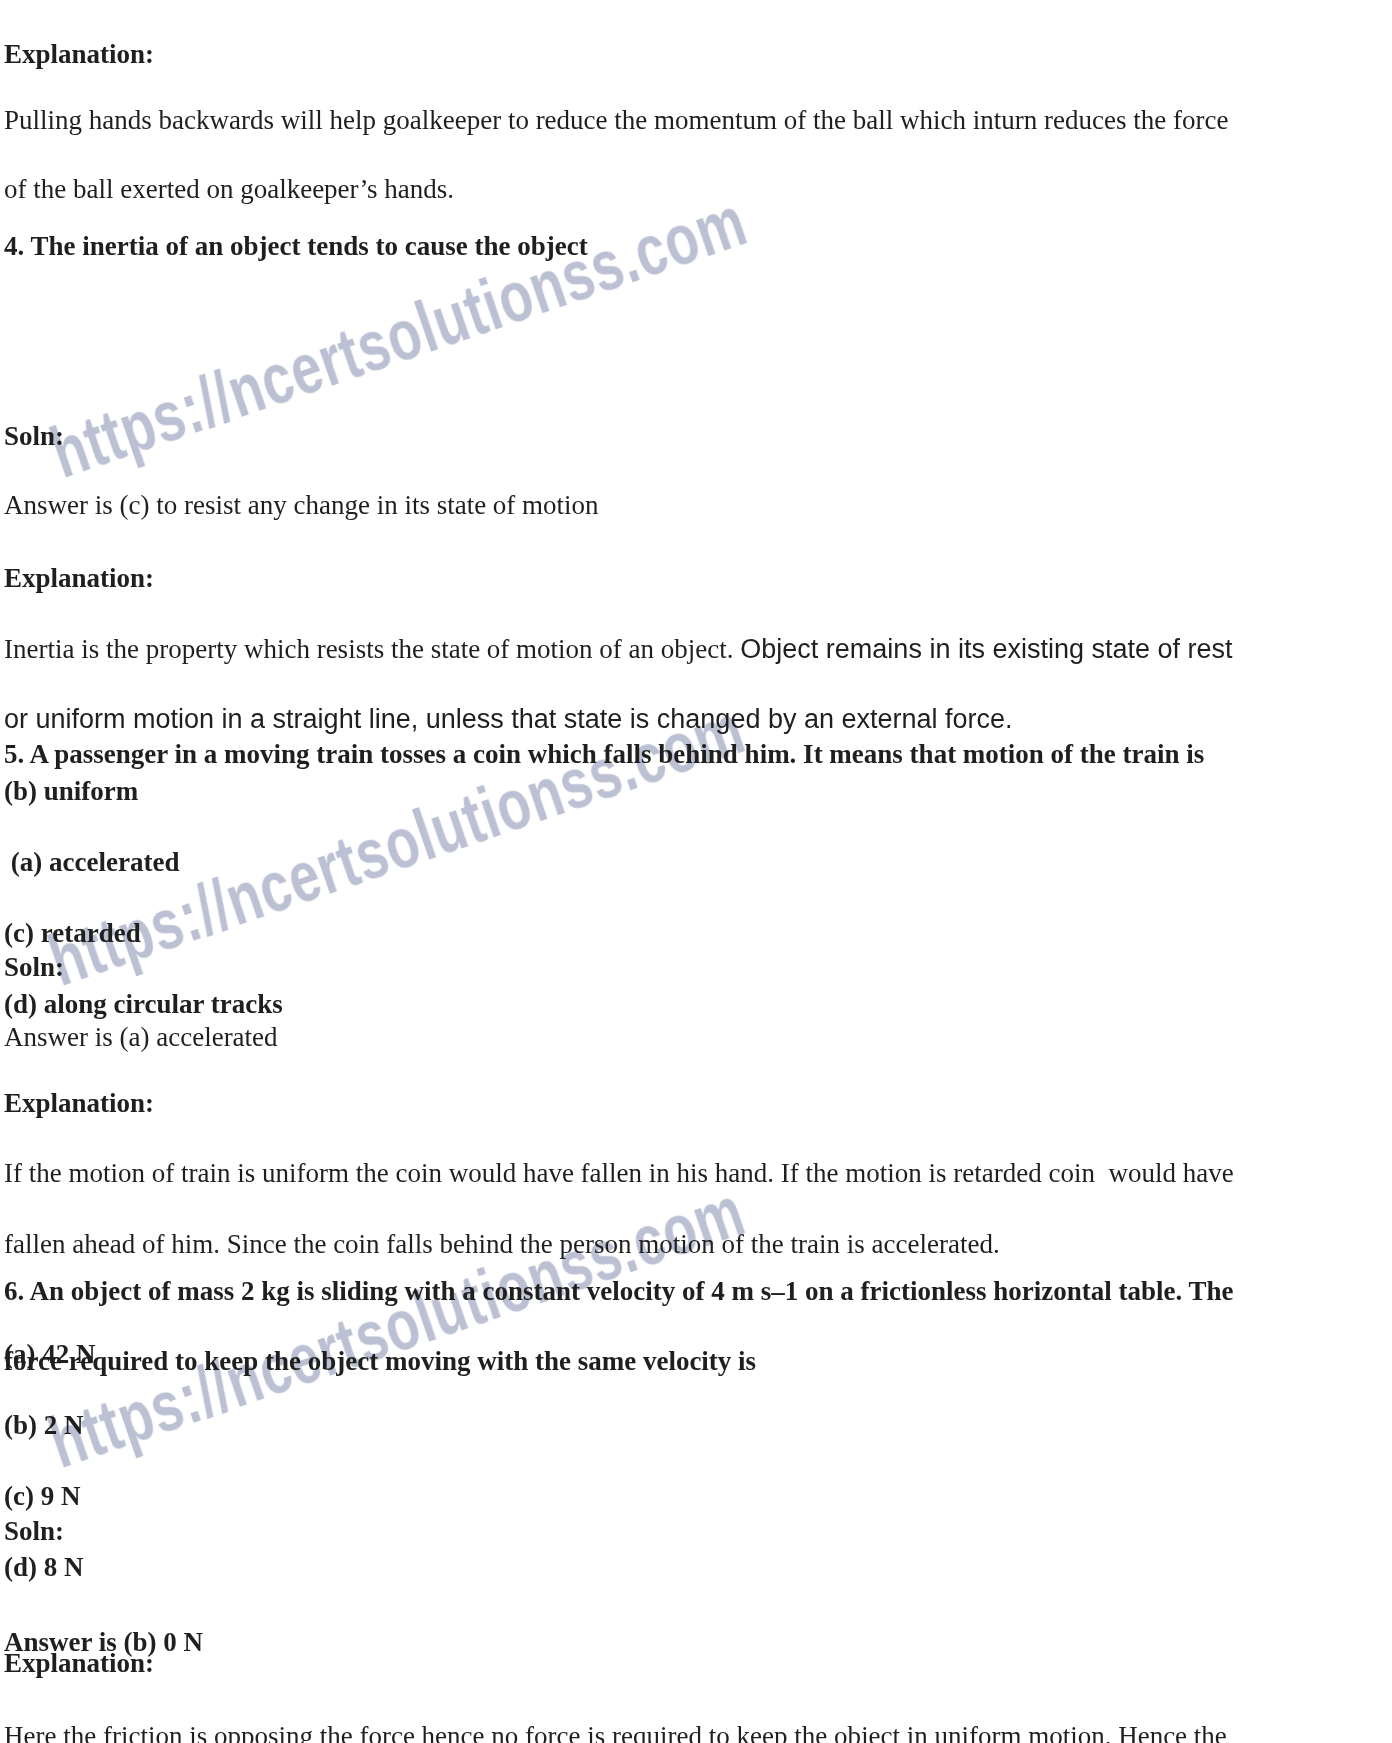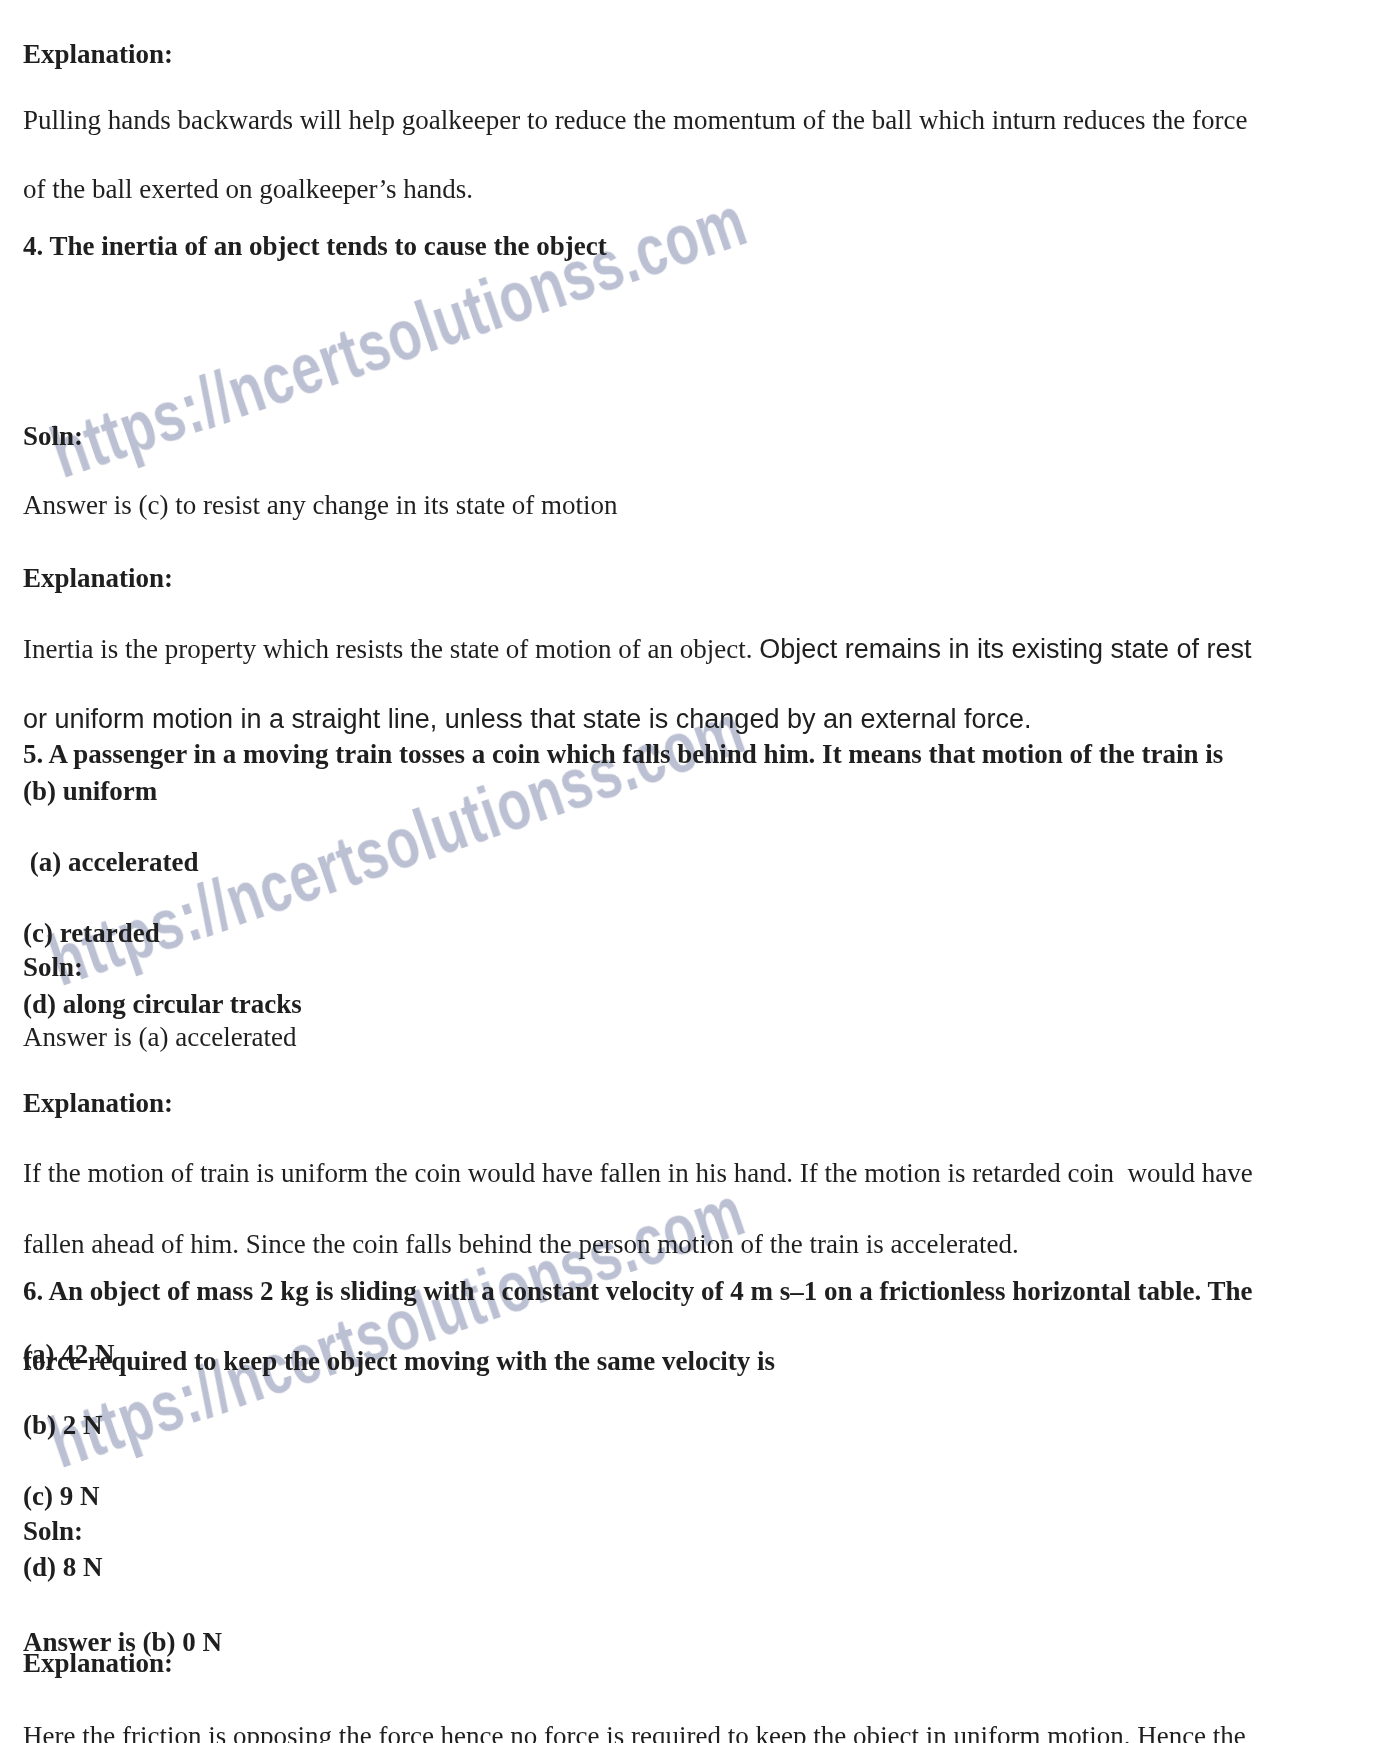--- a/index.html
+++ b/index.html
@@ -6,21 +6,21 @@
   .page{
     position:relative;
     width:1392px;
     height:1743px;
     background:#ffffff;
     overflow:hidden;
     font-family:"Liberation Serif", serif;
     color:#1f1f1f;
   }
   .block{position:absolute;left:4px;white-space:pre;z-index:2;}
-  .line{font-size:27px;line-height:34px;margin-left:19px;}
+  .line{font-size:27px;line-height:34px;}
   .lh33 .line,.line.lh33{line-height:33px;}
   .lh35 .line,.line.lh35{line-height:35px;}
   .bold{font-weight:700;}
   .sans{font-family:"Liberation Sans", sans-serif;}
   .wm{
     position:absolute;
     z-index:1;
     font-family:"Liberation Sans", sans-serif;
     font-weight:700;
     font-size:72px;

